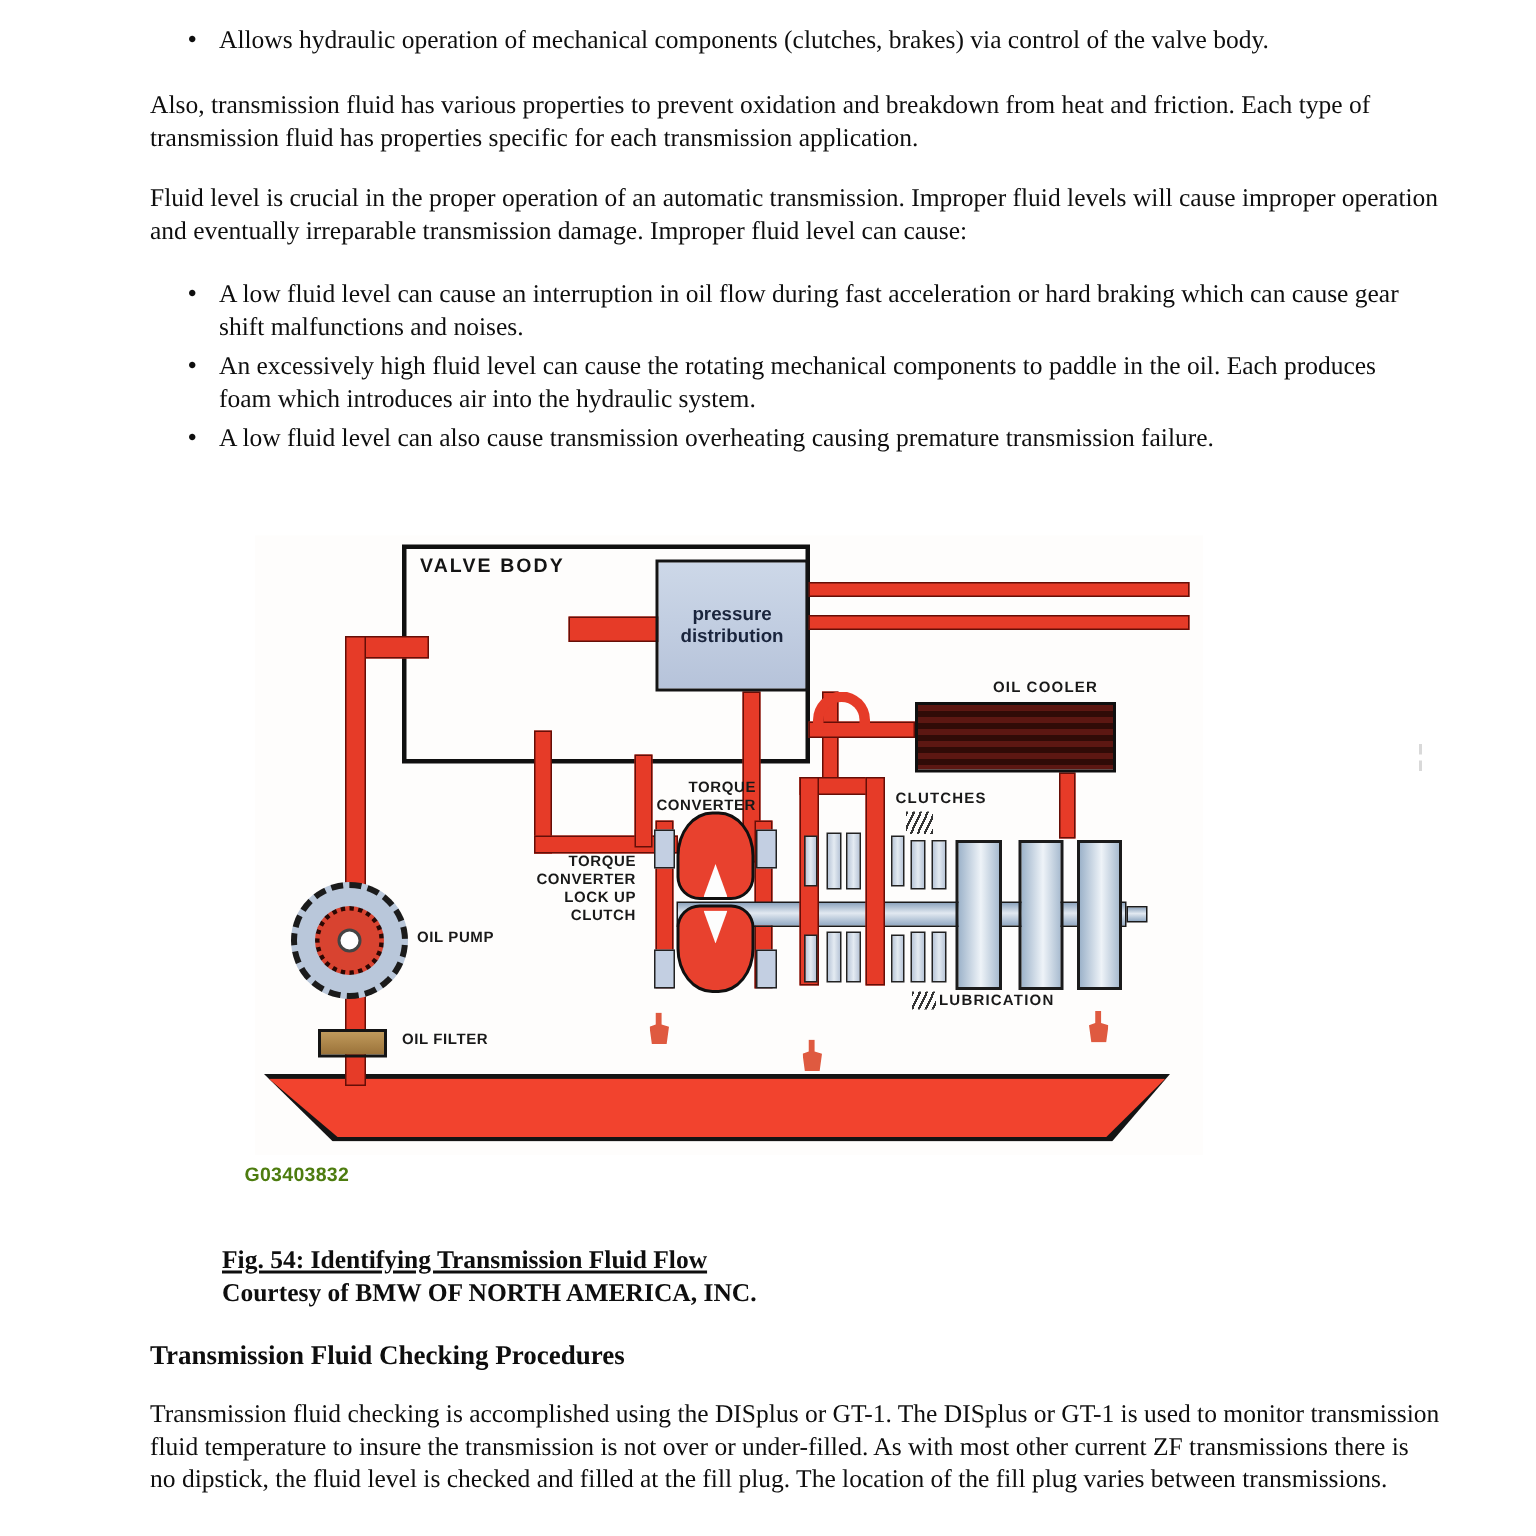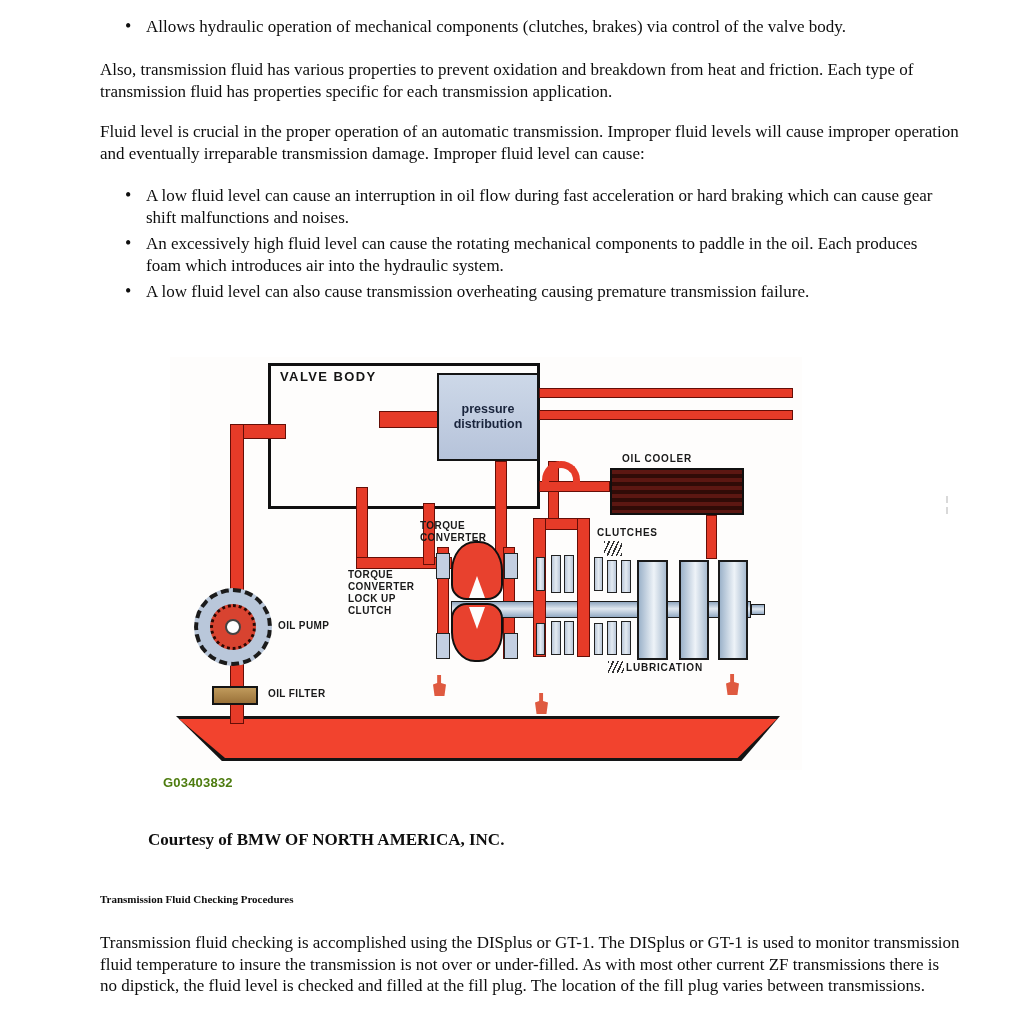--- a/index.html
+++ b/index.html
@@ -8,33 +8,33 @@
   #page * { box-sizing:border-box; }
 
   .para { position:absolute; font-size:17px; line-height:21.6px; }
   .bullet-row { display:flex; }
   .dot { flex:0 0 21px; font-size:18px; line-height:21.6px; }
   .btext { flex:1; }
 
   .figid { position:absolute; left:163px; top:775px; font:600 13px "Liberation Sans", sans-serif; color:#4d7c0f; letter-spacing:0.2px; }
   .caption { position:absolute; left:148px; top:829px; font-weight:bold; font-size:17px; line-height:21.5px; }
   .caption .u { text-decoration:underline; text-decoration-thickness:1.5px; text-underline-offset:2px; }
-  .sechead { position:absolute; left:100px; top:893px; font-weight:bold; font-size:11px; }
+  .sechead { position:absolute; left:100px; top:893px; font-weight:bold; font-size:18px; }
 
   
   .fig { position:absolute; left:170px; top:357px; width:632px; height:413px; background:#fefdfc; }
   .pipe { position:absolute; background:#e63b28; border:1.6px solid #650e07; z-index:3; }
   .pipe-hi { z-index:4; }
   .vb { position:absolute; border:3px solid #101010; z-index:2; background:transparent; }
   .vb-label { position:absolute; font:700 13px/15px "Liberation Sans", sans-serif; letter-spacing:1.4px; color:#141414; z-index:6; }
   .bluebox { position:absolute; background:linear-gradient(180deg,#cdd8e8,#b6c3da); border:2.5px solid #141414; z-index:4;
              display:flex; align-items:center; justify-content:center; text-align:center;
              font:700 12.5px/15px "Liberation Sans", sans-serif; color:#19243c; padding:0 8px; }
   .dlabel { position:absolute; font:700 10px/12px "Liberation Sans", sans-serif; color:#191919; letter-spacing:0.4px; z-index:6; }
-  .ctr { text-align:left; }
+  .ctr { text-align:right; }
   .arch { position:absolute; width:38px; height:26px; border:7px solid #e63b28; border-bottom:none; border-radius:19px 19px 0 0; z-index:4; }
   .cap { position:absolute; background:#c3cfe2; border:1.6px solid #222; z-index:4; }
   .plate { position:absolute; background:linear-gradient(90deg,#b9c6d8,#e4ebf2 50%,#b9c6d8); border:1.6px solid #222; z-index:4; }
   .gear { position:absolute; background:linear-gradient(90deg,#9db3ca,#eef3f8 55%,#a9bcd0); border:2px solid #1b1b1b; z-index:4; }
   .blob { position:absolute; background:#e8412e; border:2px solid #101010; z-index:4; }
   .blob-up { border-radius:46% 46% 30% 30% / 50% 50% 26% 26%; }
   .blob-dn { border-radius:30% 30% 46% 46% / 26% 26% 50% 50%; }
   .notch { position:absolute; background:#fdfdfd; z-index:5; }
   .shaft { position:absolute; background:linear-gradient(180deg,#8ea5bf,#e2e9f1 45%,#93aac4); border:1.8px solid #1a1a1a; z-index:3; }
   .gearbox-hatch { position:absolute; background:repeating-linear-gradient(115deg,#333 0 1.5px, transparent 1.5px 4.2px); z-index:5; }
@@ -153,20 +153,21 @@
     <div class="dlabel ctr" style="left:178px; top:212px; width:76px;">TORQUE CONVERTER LOCK UP CLUTCH</div>
     <div class="dlabel" style="left:427px; top:170px; letter-spacing:0.8px;">CLUTCHES</div>
     <div class="dlabel" style="left:108px; top:263px;">OIL PUMP</div>
     <div class="dlabel" style="left:98px; top:331px;">OIL FILTER</div>
     <div class="dlabel" style="left:456px; top:305px; letter-spacing:0.8px;">LUBRICATION</div>
   </div>
 
   <div class="figid">G03403832</div>
 
   <div class="caption">
+    <div><span class="u">Fig. 54: Identifying Transmission Fluid Flow</span></div>
     <div>Courtesy of BMW OF NORTH AMERICA, INC.</div>
   </div>
 
   <div class="sechead">Transmission Fluid Checking Procedures</div>
 
   <div class="para" style="left:100px; top:932px; width:860px;">Transmission fluid checking is accomplished using the DISplus or GT-1. The DISplus or GT-1 is used to monitor transmission fluid temperature to insure the transmission is not over or under-filled. As with most other current ZF transmissions there is no dipstick, the fluid level is checked and filled at the fill plug. The location of the fill plug varies between transmissions.</div>
 
   <div class="artifact" style="left:946px; top:496px;"></div>
   <div class="artifact" style="left:946px; top:507px;"></div>
 

